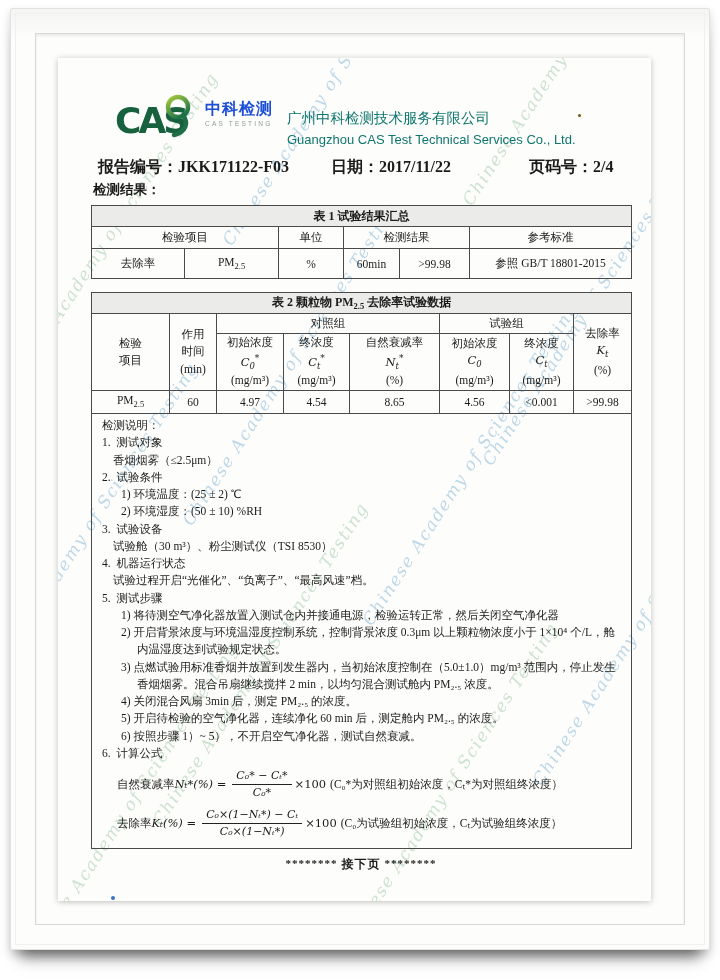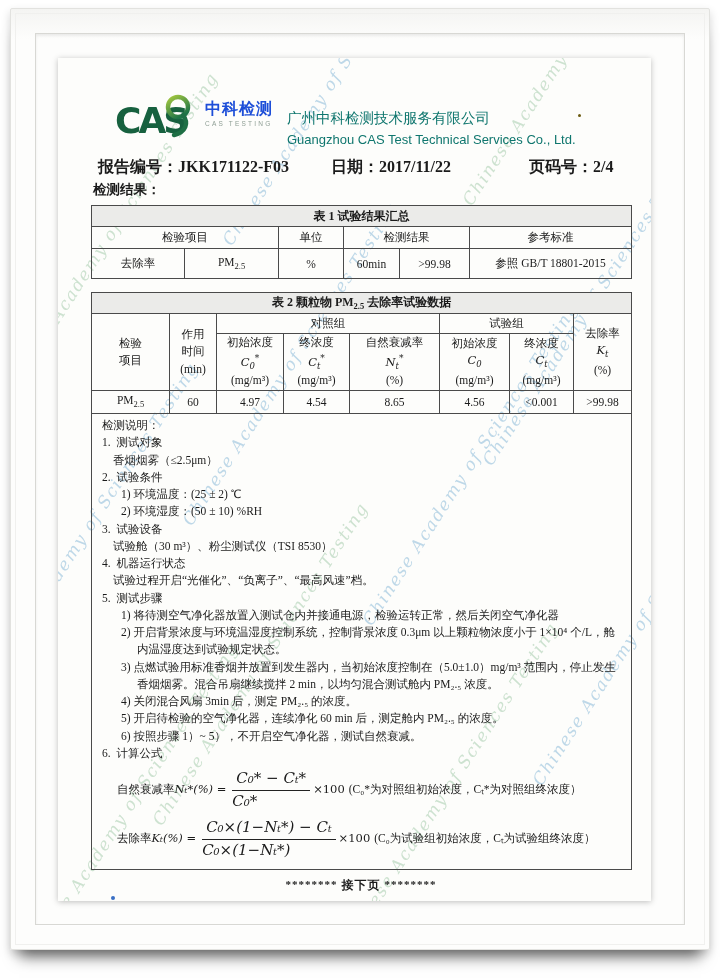--- a/index.html
+++ b/index.html
@@ -65,22 +65,22 @@
   .notes-cell{text-align:left;padding:3px 8px 6px 8px;font-size:11.5px;line-height:1.5;}
   .note{white-space:pre-wrap;}
   .lv0{padding-left:2px;}
   .lv1{padding-left:2px;}
   .lv2{padding-left:13px;}
   .lv3{padding-left:37px;text-indent:-16px;}
   
   .formula{display:flex;align-items:center;margin:7px 0 3px 17px;}
   .f-label{font-size:11.5px;}
   .f-lhs{font-style:italic;font-family:"DejaVu Serif","DejaVu Sans",serif;font-size:11.5px;margin-right:3px;}
-  .frac{display:inline-flex;flex-direction:column;text-align:left;font-style:italic;
-        font-family:"DejaVu Serif","DejaVu Sans",serif;font-size:15px;margin:0 3px;line-height:1.3;}
+  .frac{display:inline-flex;flex-direction:column;text-align:center;font-style:italic;
+        font-family:"DejaVu Serif","DejaVu Sans",serif;font-size:11px;margin:0 3px;line-height:1.3;}
   .frac .num{border-bottom:1px solid #222;padding:0 4px 1px;}
   .frac .den{padding-top:1px;}
   .f-mult{font-family:"DejaVu Serif",serif;font-size:11.5px;text-align:right;}
   .f-note{font-size:11.5px;margin-left:4px;}
   
   .next-page{width:540px;text-align:center;margin-top:7px;font-weight:bold;font-size:12px;letter-spacing:1px;}
   .stars{letter-spacing:1px;font-size:11px;vertical-align:1px;}
   
   .speck1{position:absolute;left:520px;top:56px;width:3px;height:3px;background:#6b5a10;border-radius:50%;}
   .speck2{position:absolute;left:53px;top:838px;width:4px;height:4px;background:#3a6fc4;border-radius:50%;}

